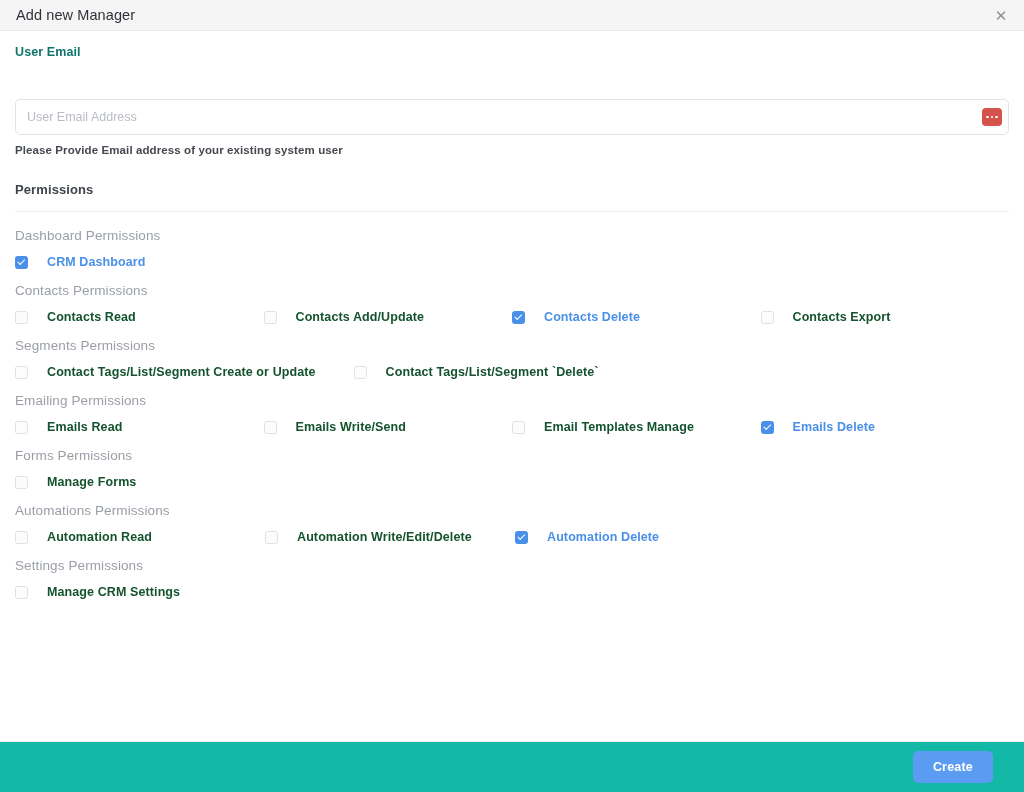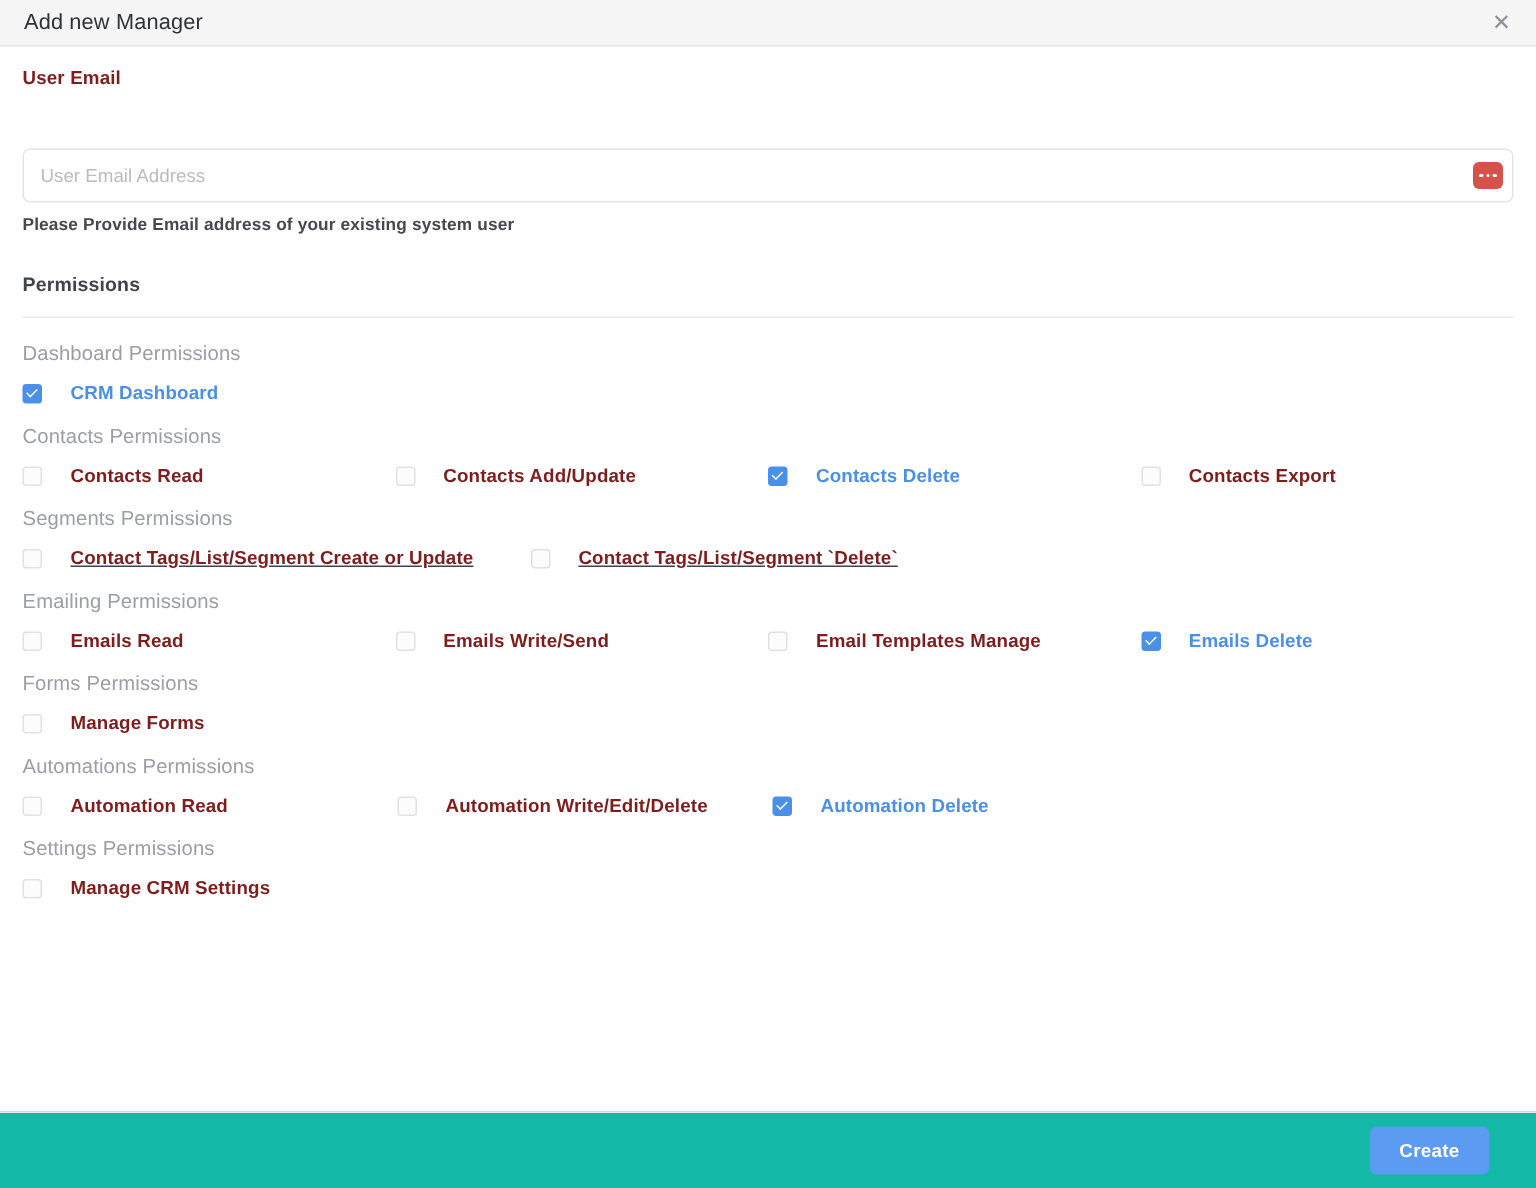--- a/index.html
+++ b/index.html
@@ -65,21 +65,21 @@
   .modal-body {
     flex: 1;
     background: #ffffff;
     padding: 14px 15px 0 15px;
     overflow: hidden;
   }
 
   .field-label {
     font-size: 12.5px;
     font-weight: 700;
-    color: #7f1d1d;
+    color: #0f766e;
     margin-bottom: 8px;
     letter-spacing: .1px;
   }
 
   .input-wrap {
     position: relative;
     width: 994px;
     height: 36px;
     margin-bottom: 9px;
     margin-top: 40px;
@@ -158,21 +158,21 @@
   }
 
   .perm-item {
     display: flex;
     align-items: center;
     gap: 19px;
     width: 250px;
     cursor: pointer;
     user-select: none;
   }
-  .perm-item.auto { width: auto; margin-right: 38px; text-decoration: underline; }
+  .perm-item.auto { width: auto; margin-right: 38px; }
 
   .cbox {
     width: 13px;
     height: 13px;
     min-width: 13px;
     border-radius: 2.5px;
     border: 1px solid #e0e1e5;
     background: #fcfcfd;
     display: flex;
     align-items: center;
@@ -190,21 +190,21 @@
     width: 6px;
     height: 3px;
     border-left: 1.6px solid #ffffff;
     border-bottom: 1.6px solid #ffffff;
     transform: rotate(-45deg) translate(0.5px, -0.8px);
   }
 
   .perm-label {
     font-size: 12.5px;
     font-weight: 700;
-    color: #7f1d1d;
+    color: #14532d;
     letter-spacing: .1px;
     white-space: nowrap;
   }
   .perm-item.on .perm-label { color: #4a90e8; }
 
   
   .modal-footer {
     height: 51px;
     min-height: 51px;
     background: #14b8a6;

